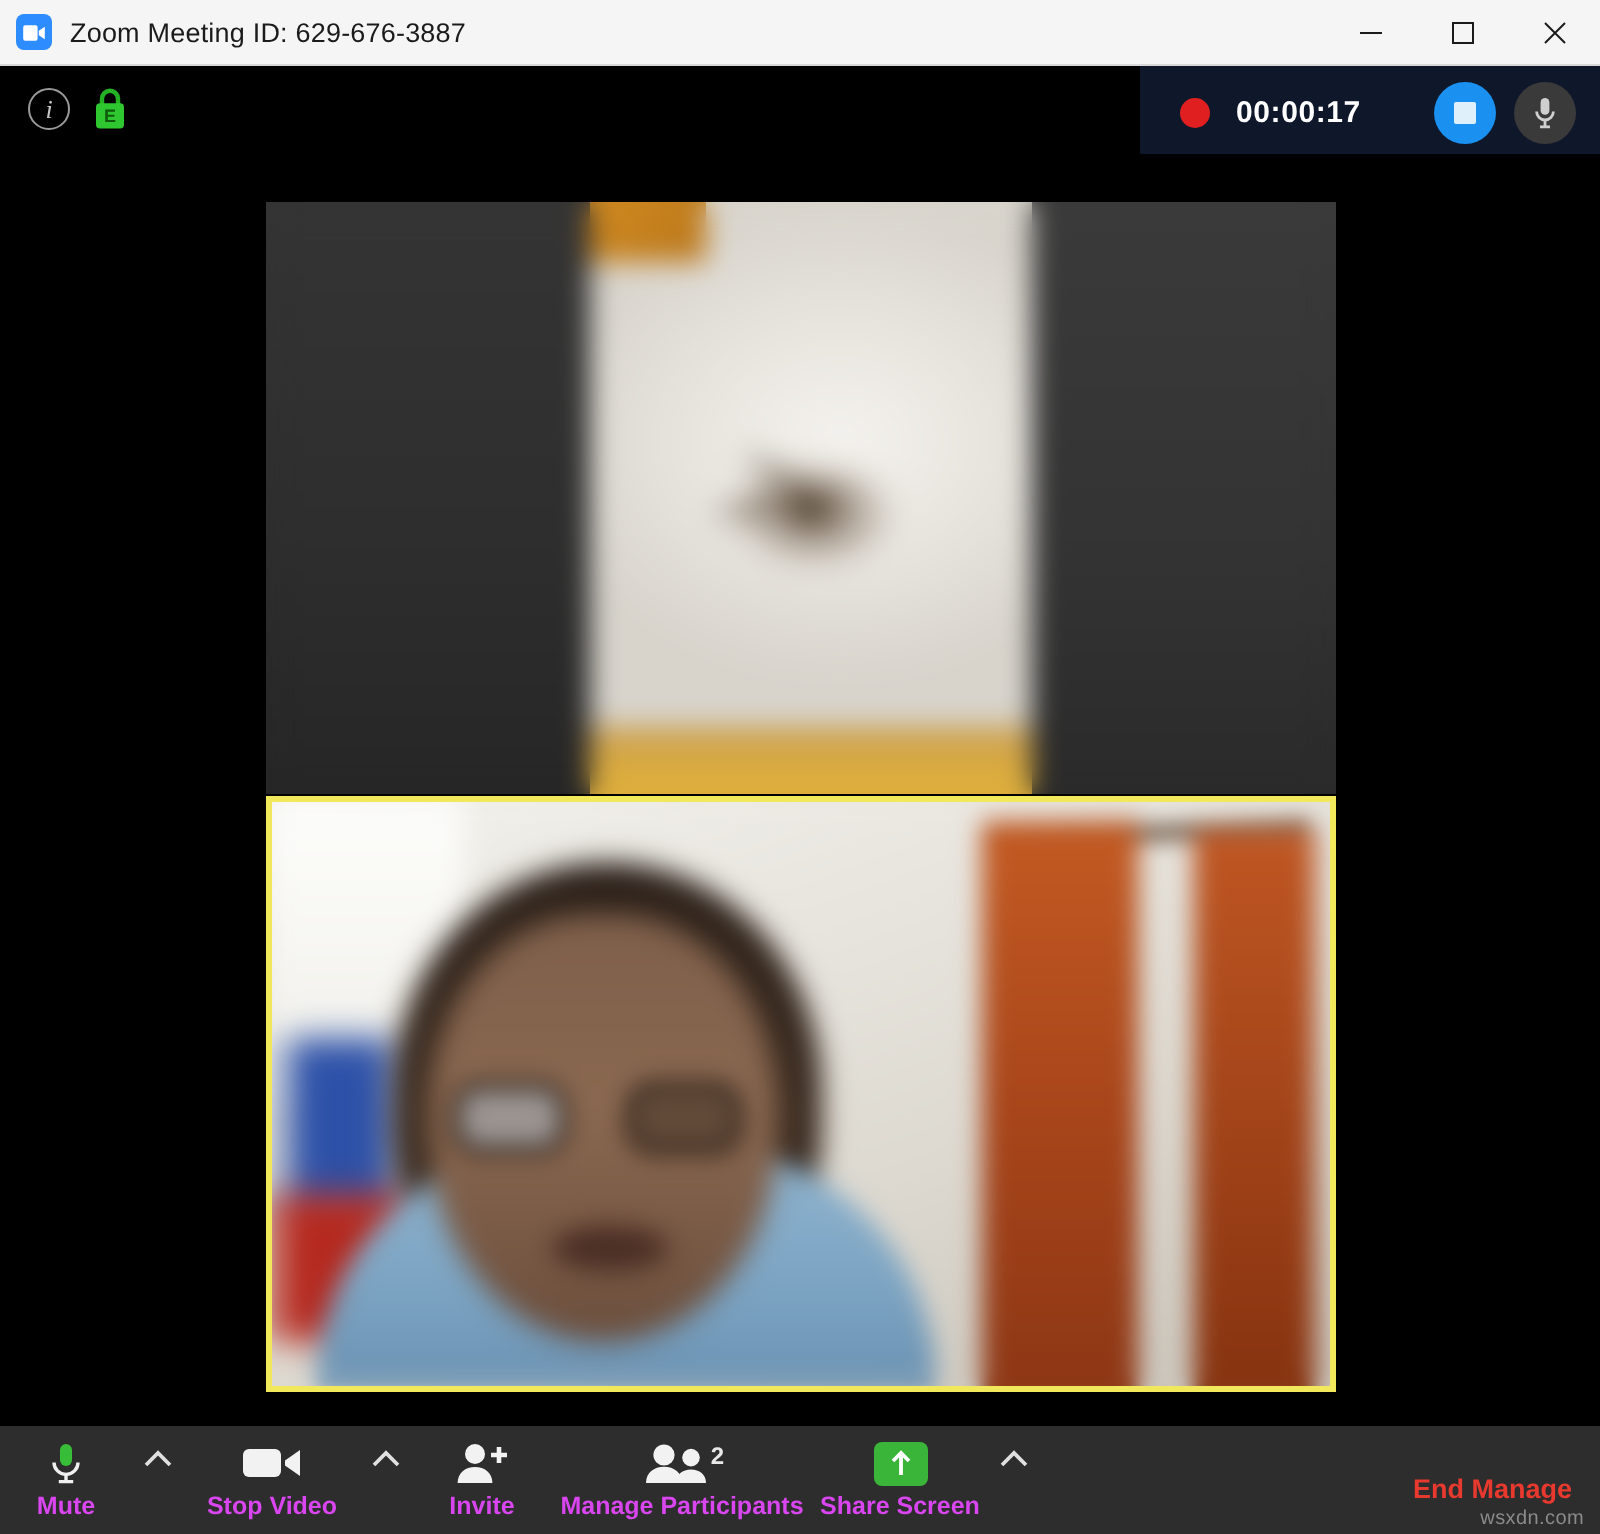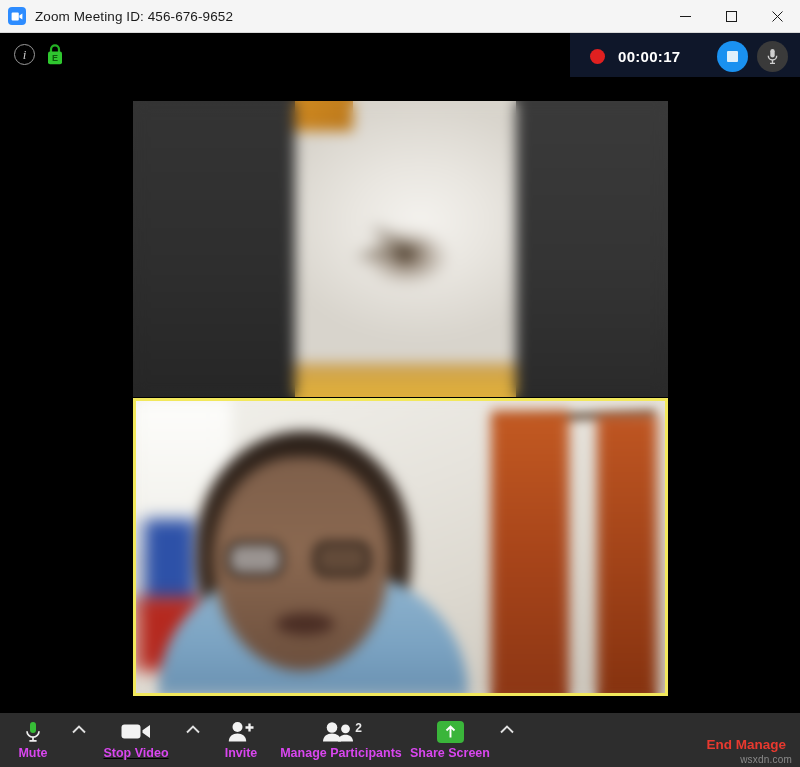--- a/index.html
+++ b/index.html
@@ -197,21 +197,21 @@
 
 <div id="app">
 
   <div class="titlebar">
     <div class="tb-logo">
       <svg width="12" height="9" viewBox="0 0 12 9">
           <path d="M0.6 1.6a1 1 0 011-1h5.2a1 1 0 011 1v5.8a1 1 0 01-1 1H1.6a1 1 0 01-1-1z" fill="#fff"></path>
           <path d="M8.4 3.4l3-2v6.2l-3-2z" fill="#fff"></path>
         </svg>
     </div>
-    <div class="tb-title">Zoom Meeting ID: 456-676-9652</div>
+    <div class="tb-title">Zoom Meeting ID: 629-676-3887</div>
     <div class="tb-spacer"></div>
     <div class="win-btns">
       <div class="win-btn">
         <svg width="11" height="11" viewBox="0 0 11 11">
             <path d="M0 5.5h11" stroke="#1b1b1b" stroke-width="1"></path>
           </svg>
       </div>
       <div class="win-btn">
         <svg width="11" height="11" viewBox="0 0 11 11">
             <rect x="0.5" y="0.5" width="10" height="10" fill="none" stroke="#1b1b1b" stroke-width="1"></rect>
@@ -303,21 +303,21 @@
       </div>
       <div class="lbl">Mute</div>
     </div>
 
     <div class="caret">
       <svg width="14" height="9" viewBox="0 0 14 9">
           <path d="M1 7.5L7 1.5l6 6" fill="none" stroke="#e0e0e0" stroke-width="1.9"></path>
         </svg>
     </div>
 
-    <div class="tool" style="width:88px;text-decoration:underline;">
+    <div class="tool" style="width:88px;">
       <div class="glyph">
         <svg width="30" height="19" viewBox="0 0 30 19">
           <rect x="0.5" y="2.5" width="19" height="14" rx="3" fill="#f2f2f2"></rect>
           <path d="M21.5 8.2L29 3v13l-7.5-5.2z" fill="#f2f2f2"></path>
         </svg>
       </div>
       <div class="lbl">Stop Video</div>
     </div>
 
     <div class="caret">

